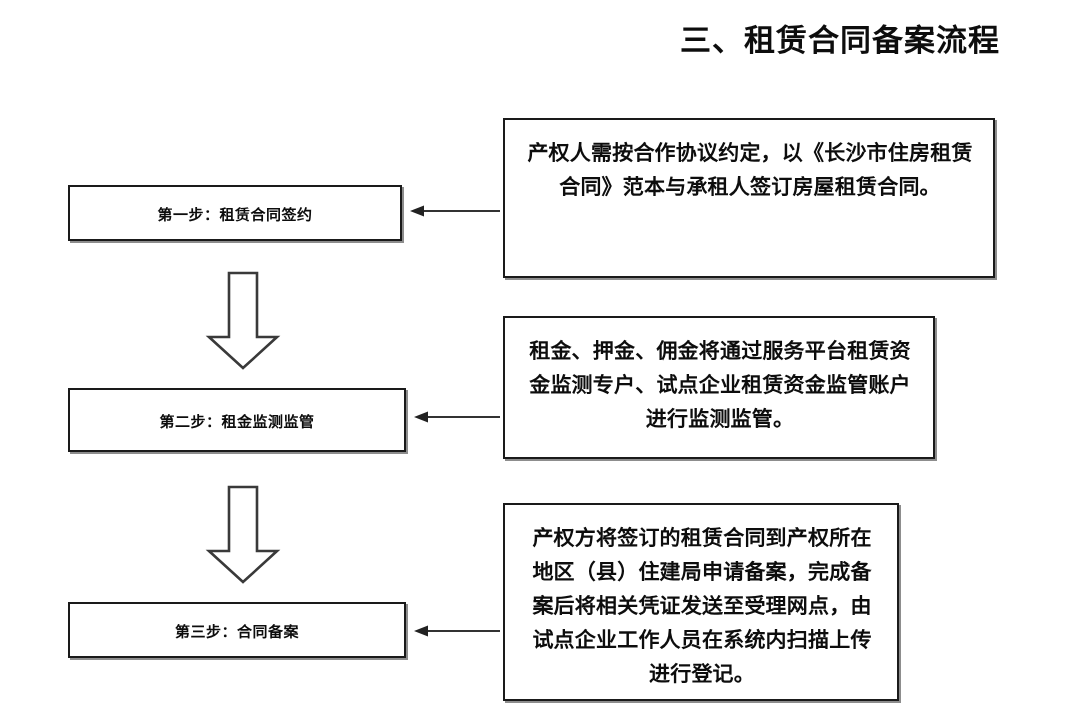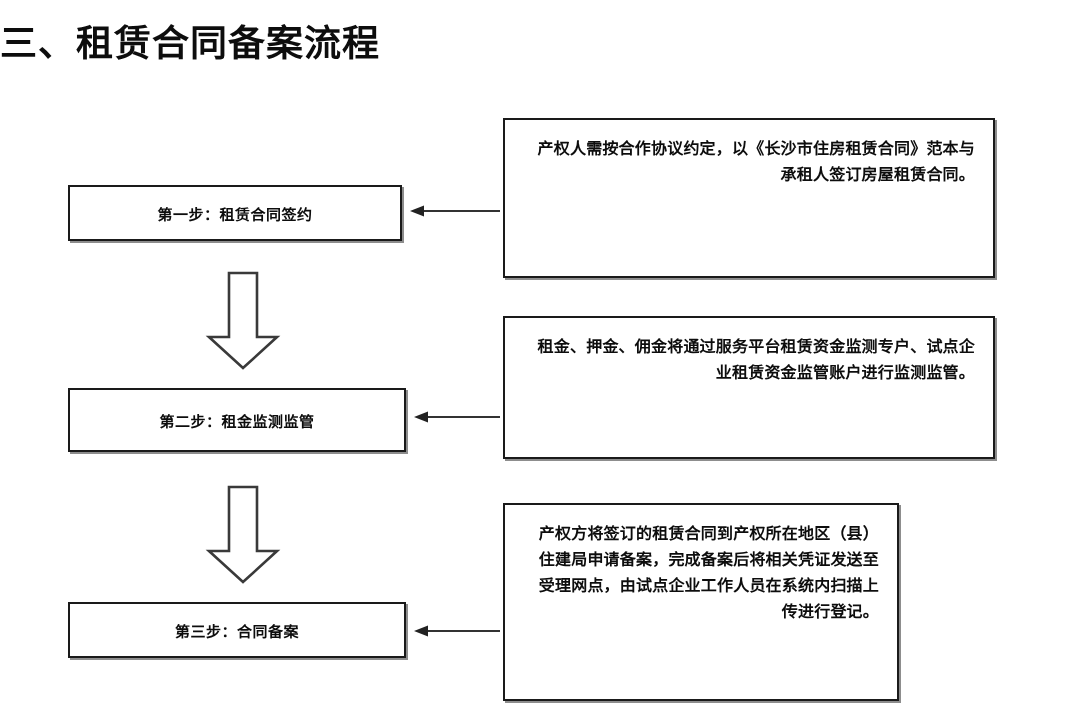--- a/index.html
+++ b/index.html
@@ -25,22 +25,22 @@
     height: 726px;
     background: #ffffff;
   }
 
   
   .page-title {
     position: absolute;
     left: 0;
     top: 22px;
     width: 1000px;
-    text-align: left;
-    font-size: 37px;
+    text-align: right;
+    font-size: 31px;
     font-weight: bold;
     letter-spacing: 1px;
     color: #0d0d0d;
     line-height: 1.2;
     white-space: nowrap;
   }
 
   
   .step-box {
     position: absolute;
@@ -67,31 +67,31 @@
   
   .desc-box {
     position: absolute;
     box-sizing: border-box;
     background: #ffffff;
     border: 2px solid #1a1a1a;
     box-shadow: 2px 2px 0 0 #8d8d8d;
     padding: 16px 18px 14px 20px;
   }
   .desc-box .desc-text {
-    font-size: 16px;
+    font-size: 21px;
     font-weight: bold;
     line-height: 1.62;
     color: #0d0d0d;
     letter-spacing: 0.2px;
     display: block;
-    text-align: right;
+    text-align: center;
   }
 
   #desc-box-1 { left: 503px; top: 118px; width: 492px; height: 160px; }
-  #desc-box-2 { left: 503px; top: 316px; width: 492px; height: 143px; }
+  #desc-box-2 { left: 503px; top: 316px; width: 432px; height: 143px; }
   #desc-box-3 { left: 503px; top: 503px; width: 396px; height: 198px; }
 
   
   .h-arrow {
     position: absolute;
     height: 18px;
   }
   .h-arrow svg { display: block; }
 
   #h-arrow-1 { left: 410px; top: 202px; width: 90px; }

